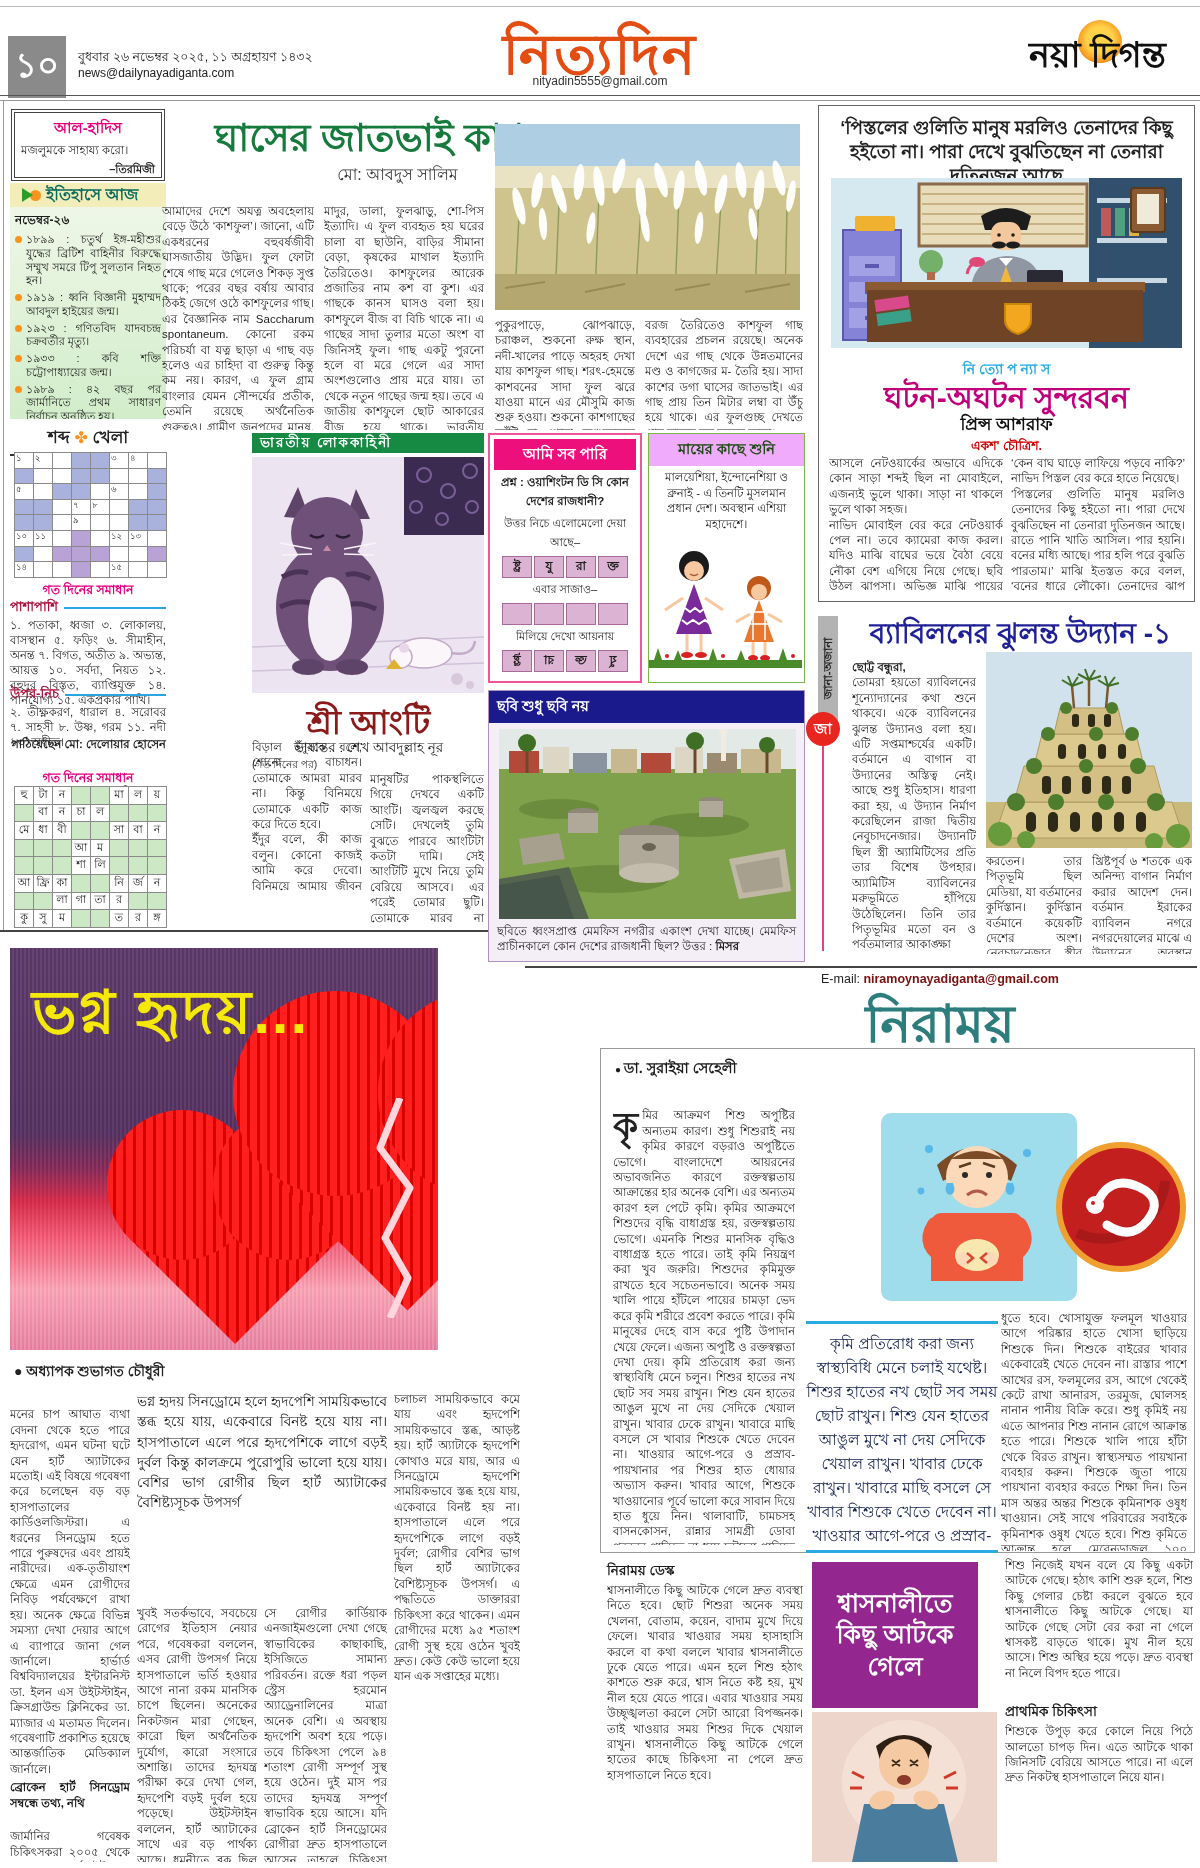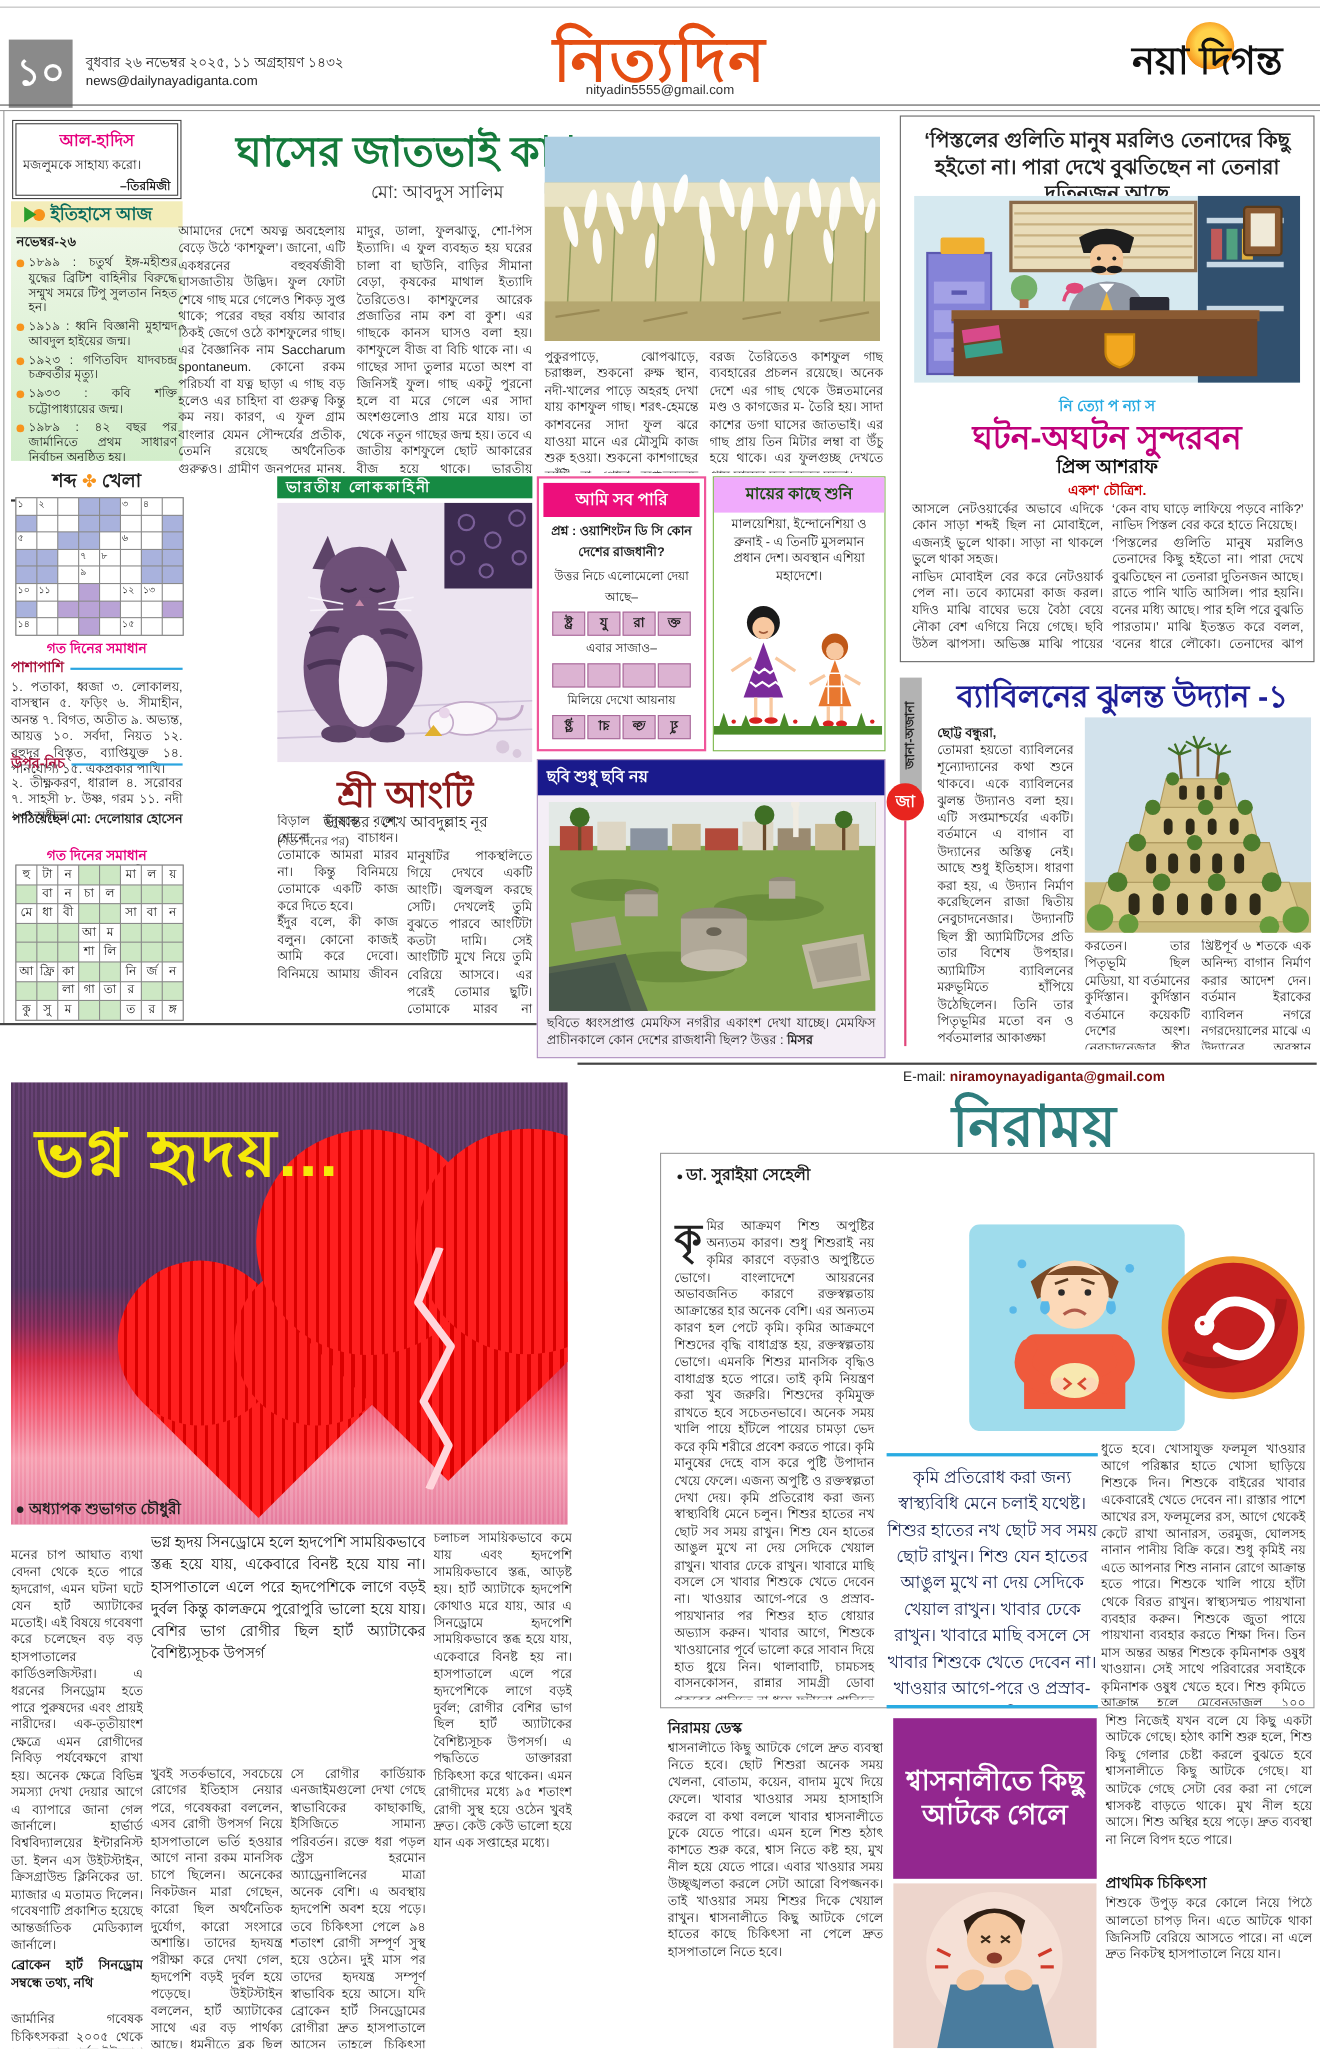--- a/index.html
+++ b/index.html
@@ -92,22 +92,22 @@
            writing-mode:vertical-rl;transform:rotate(180deg);display:flex;align-items:center;justify-content:center;}
   .bab-badge{left:806px;top:712px;width:34px;height:34px;border-radius:50%;background:#e8251f;color:#fff;font-size:15px;font-weight:bold;
              display:flex;align-items:center;justify-content:center;z-index:2;}
   .bab-line{left:822px;top:746px;width:2px;height:205px;background:#e0457a;}
   .bab-hl{left:848px;top:612px;width:345px;text-align:center;font-size:28px;font-weight:800;color:#1f1f96;}
   .salut{font-weight:bold;}
   
   .div-l{left:0;top:930px;width:488px;height:2px;background:#444;}
   .div-r{left:525px;top:966px;width:672px;height:2px;background:#444;}
   
-  .bh-img{left:10px;top:948px;width:506px;height:402px;overflow:hidden;
-    background:linear-gradient(180deg,#63406f 0%,#5a3766 46%,#8c2f5e 55%,#d6304f 63%,#f2607a 72%,#f8a8b8 85%,#e889a8 100%);margin-top:36px;}
+  .bh-img{left:10px;top:948px;width:428px;height:402px;overflow:hidden;
+    background:linear-gradient(180deg,#63406f 0%,#5a3766 46%,#8c2f5e 55%,#d6304f 63%,#f2607a 72%,#f8a8b8 85%,#e889a8 100%);}
   .bh-noise{position:absolute;inset:0;background:repeating-linear-gradient(90deg,rgba(0,0,0,.12) 0 2px,rgba(255,255,255,.05) 2px 4px);
     mix-blend-mode:overlay;}
   .bh-title{position:absolute;left:22px;top:18px;font-size:60px;font-weight:800;color:#f5e90a;letter-spacing:2px;}
   .heart{position:absolute;transform:rotate(-45deg);
     background:repeating-linear-gradient(135deg,#ff1f1f 0 7px,#d90000 7px 10px);}
   .heart::before,.heart::after{content:"";position:absolute;width:100%;height:100%;border-radius:50%;background:inherit;}
   .heart::before{top:-50%;left:0;}
   .heart::after{left:50%;top:0;}
   .h1{width:150px;height:150px;left:150px;top:215px;}
   .h2{width:205px;height:205px;left:295px;top:115px;}
@@ -120,21 +120,21 @@
   .nir-logo{left:810px;top:984px;width:260px;text-align:center;font-size:52px;font-weight:800;color:#2e7d7d;
             font-family:"Liberation Serif","DejaVu Serif",serif;}
   .wormbox{left:600px;top:1048px;width:595px;height:505px;border:1px solid #999;box-sizing:border-box;}
   .worm-by{position:absolute;left:14px;top:8px;font-size:14.5px;font-weight:bold;}
   .worm-by::before{content:"● ";font-size:10px;}
   .worm-hl{position:absolute;left:278px;top:12px;width:310px;text-align:center;font-size:31px;font-weight:800;color:#3f5fae;}
   .dropcap{float:left;font-size:36px;line-height:.9;font-weight:bold;margin:2px 4px 0 0;color:#222;}
   .pullq{position:absolute;left:205px;top:272px;width:192px;height:232px;border-top:3px solid #29abe2;border-bottom:3px solid #29abe2;
          font-size:15.5px;line-height:1.55;color:#15214d;text-align:center;padding-top:8px;box-sizing:border-box;overflow:hidden;}
   .desk-t{font-size:13.5px;font-weight:bold;}
-  .chokebox{left:812px;top:1562px;width:185px;height:146px;background:#93278f;color:#fff;display:flex;align-items:center;justify-content:center;
+  .chokebox{left:812px;top:1562px;width:166px;height:146px;background:#93278f;color:#fff;display:flex;align-items:center;justify-content:center;
             text-align:center;font-size:25px;font-weight:800;line-height:1.25;padding:8px;box-sizing:border-box;}
   svg{display:block;}
 </style>
 </head>
 <body>
 
 <div class="page">
 
   <div class="abs page-edge-t"></div>
   <div class="abs pgnum">১০</div>

